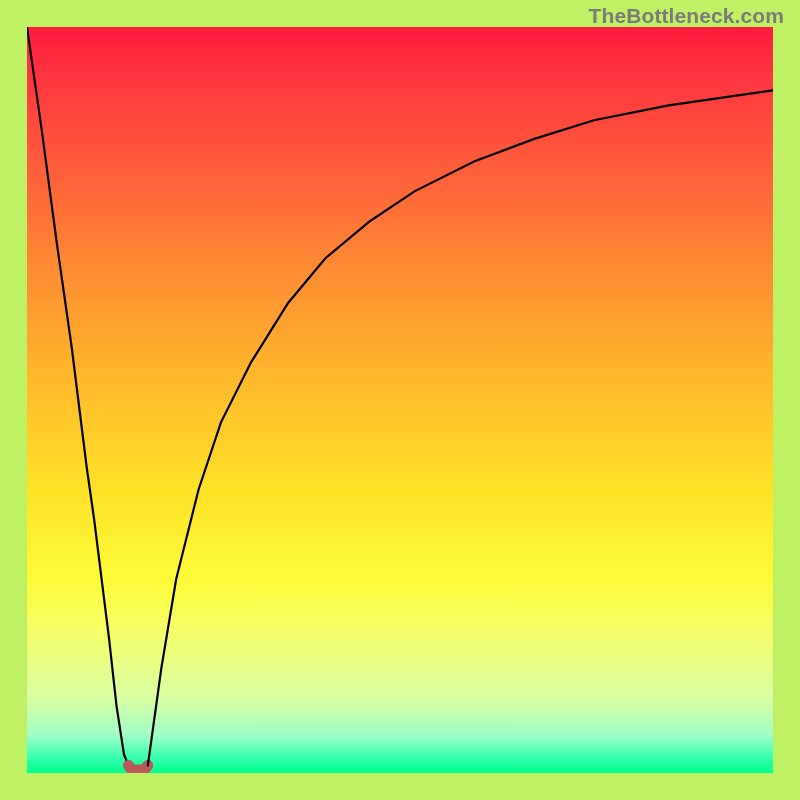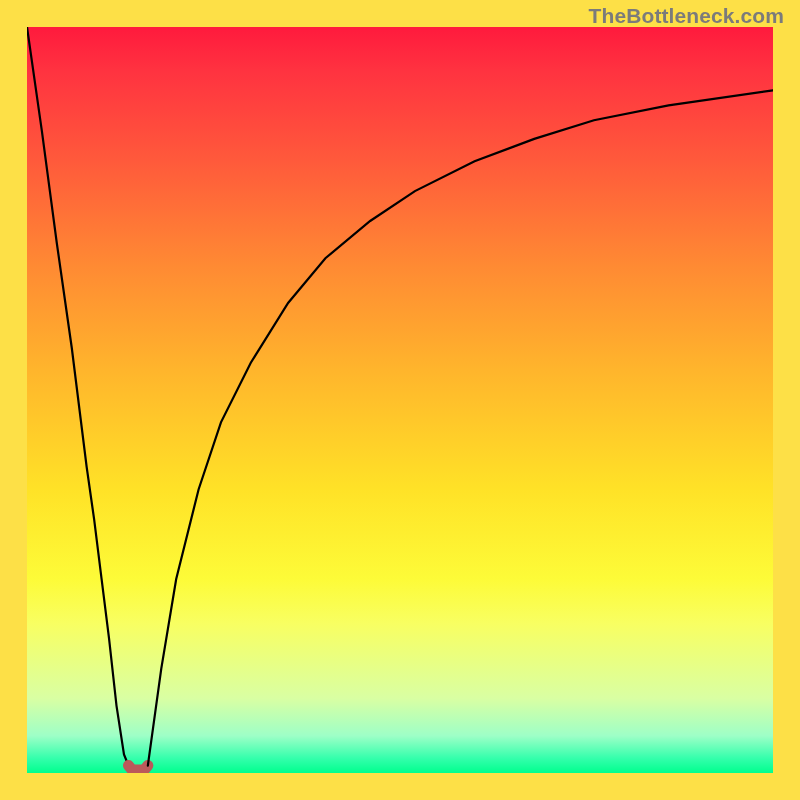--- a/index.html
+++ b/index.html
@@ -8,21 +8,21 @@
     height: 800px;
     background: #000;
     position: relative;
     font-family: Arial, sans-serif;
     overflow: hidden;
   }
   .outer {
     position: absolute;
     left: 0; top: 0;
     width: 800px; height: 800px;
-    background: #fde047;
+    background: #bef264;
   }
   .plot-area {
     position: absolute;
     left: 27px;
     top: 27px;
     width: 746px;
     height: 746px;
     background: linear-gradient(to bottom,
       #ff1a3d 0%,
       #ff3340 6%,

